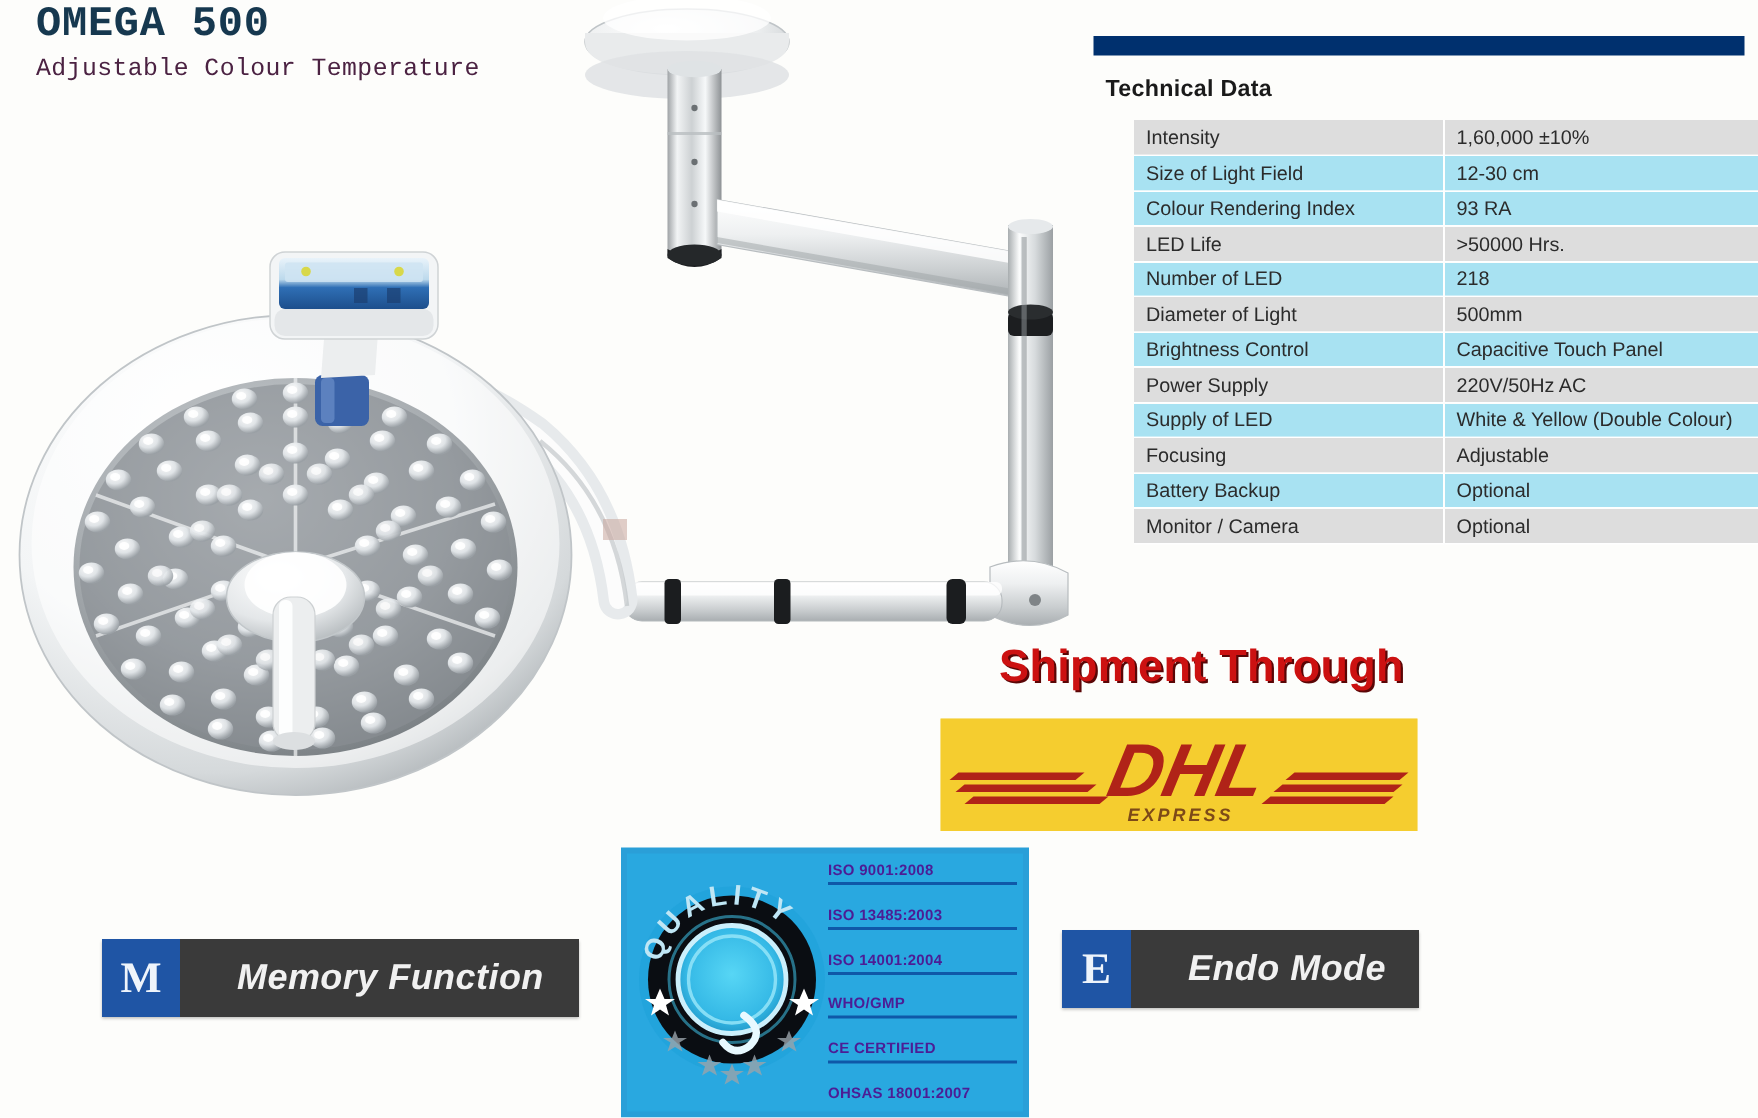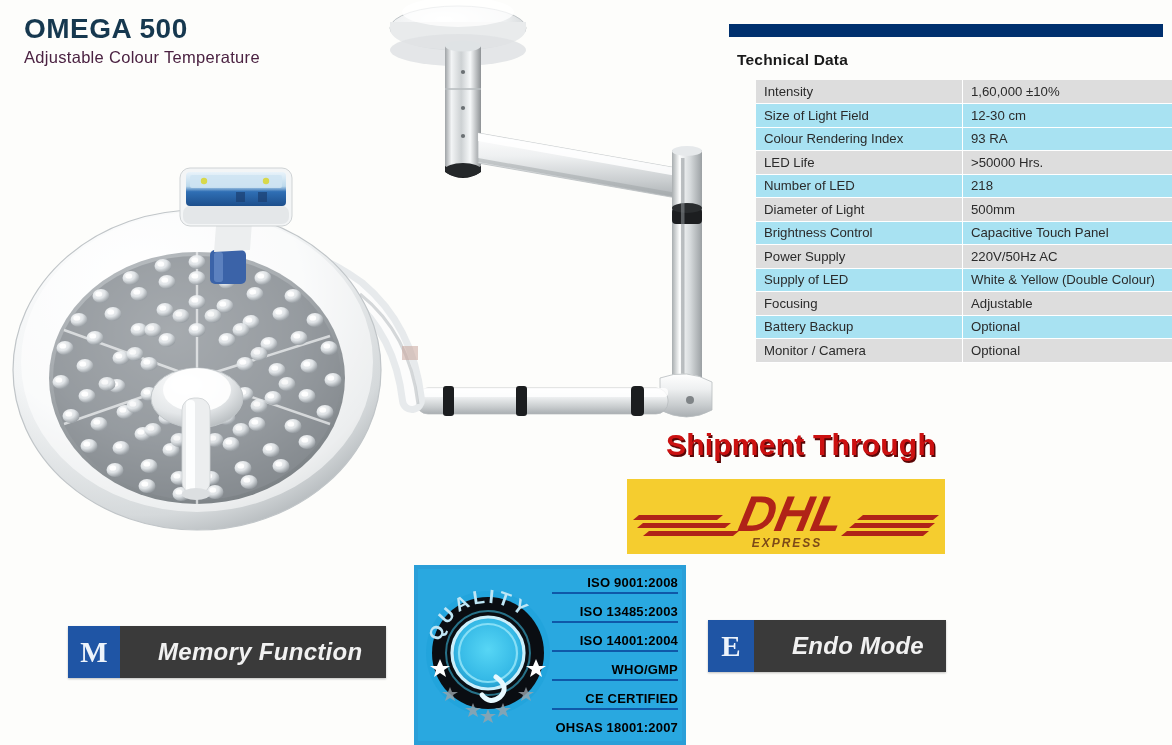--- a/index.html
+++ b/index.html
@@ -6,21 +6,21 @@
   html,body{margin:0;padding:0;}
   body{
     width:1172px;height:745px;
     background:#ffffff;
     font-family:"Liberation Sans", sans-serif;
     overflow:hidden;position:relative;
   }
   #stage{position:absolute;inset:0;background:#fdfdfb;}
 
   
-  #title-block{position:absolute;left:24px;top:14px;width:340px;}
+  #title-block{position:absolute;left:24px;top:2px;width:340px;font-family:Liberation Mono, monospace;}
   #product-title{
     font-size:28px;font-weight:600;letter-spacing:.5px;
     color:#16384f;line-height:1.05;margin:0 0 5px 0;
   }
   #product-subtitle{
     font-size:16.5px;font-weight:500;letter-spacing:.3px;
     color:#4b2242;margin:0;
   }
 
   
@@ -80,21 +80,21 @@
     position:absolute;left:414px;top:565px;width:272px;height:180px;
     background:#2a9fd8;overflow:hidden;
   }
   #seal-inner{position:absolute;inset:4px;background:#29a8e0;}
   #seal-medal{position:absolute;left:4px;top:8px;width:140px;height:160px;}
   #cert-list{
     position:absolute;left:138px;top:10px;right:8px;bottom:8px;
     display:flex;flex-direction:column;justify-content:space-between;
   }
   .cert-line{
-    text-align:right;color:#000000;font-size:13px;font-weight:bold;
+    text-align:left;color:#4c1d95;font-size:10px;font-weight:bold;
     letter-spacing:.2px;padding-bottom:2px;
     border-bottom:2px solid #0f58a8;white-space:nowrap;
   }
   .cert-line:last-child{border-bottom:none;}
 
   
   #product-photo{position:absolute;left:0px;top:0px;width:726px;height:580px;}
   #product-photo svg{display:block;width:100%;height:100%;}
 </style>
 </head>

